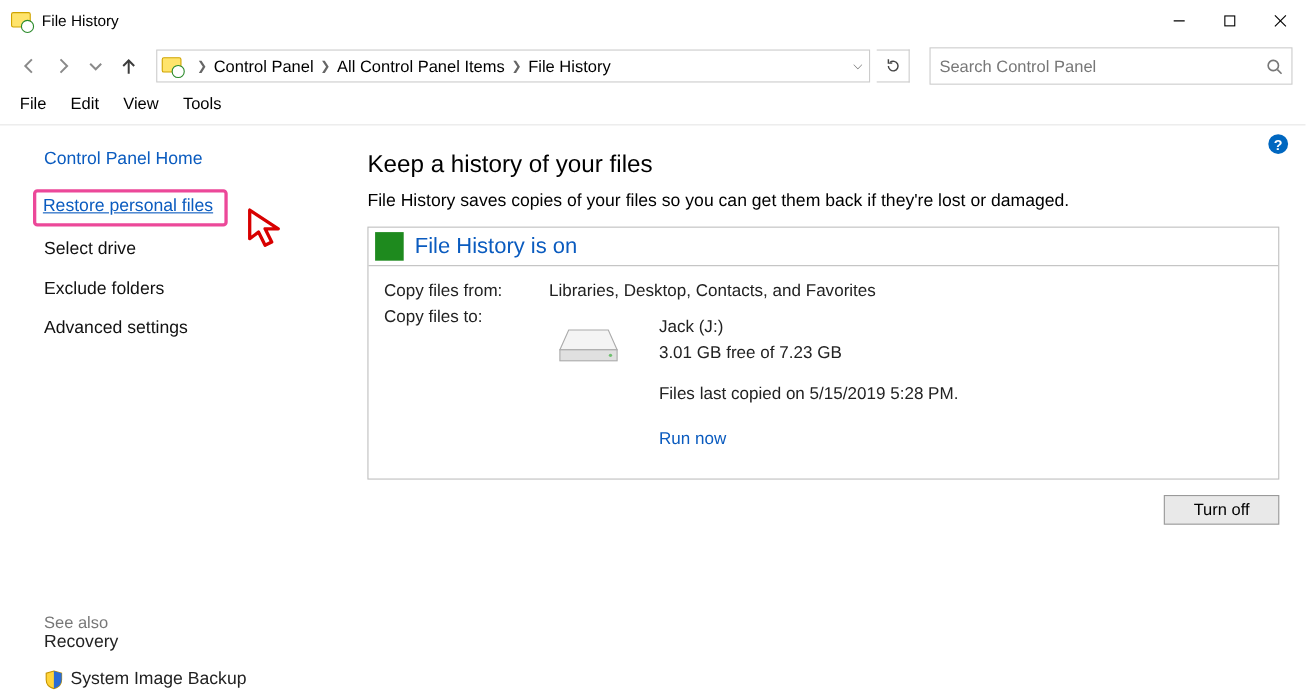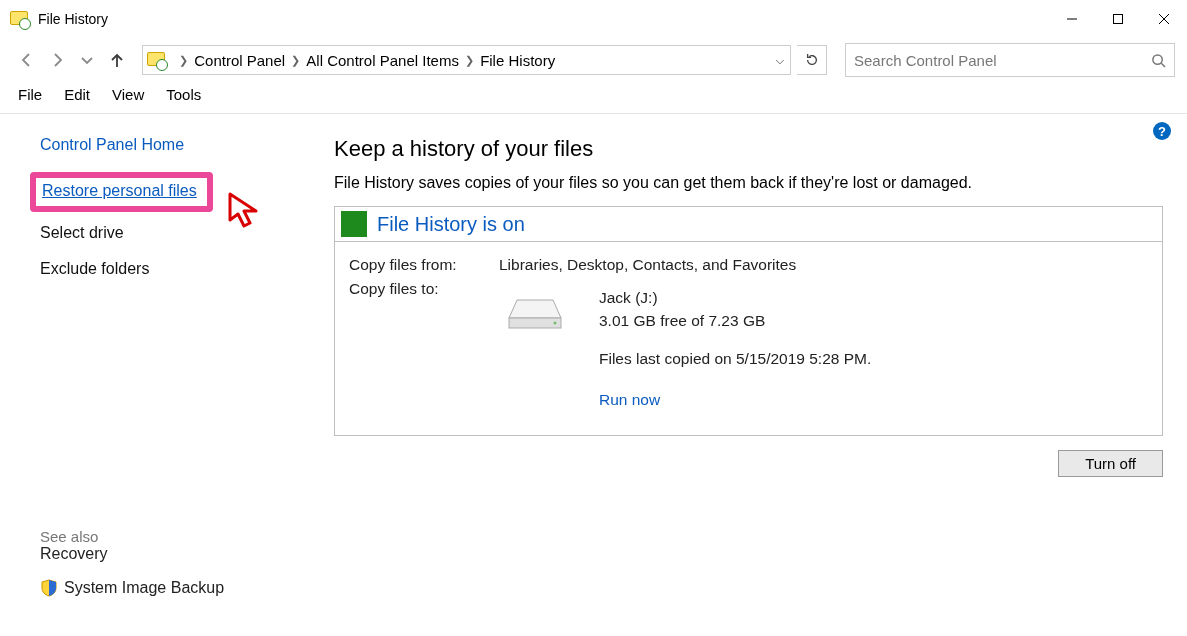--- a/index.html
+++ b/index.html
@@ -39,21 +39,21 @@
   
   .menubar { display:flex; gap:22px; padding: 4px 18px 10px 18px; font-size:15px; border-bottom:1px solid #e5e5e5; }
 
   
   .content { display:flex; padding-top:4px; position:relative; }
   .help-icon { position:absolute; top:8px; right:16px; width:18px; height:18px; border-radius:50%; background:#0067c0; color:#fff; font-size:13px; font-weight:bold; display:flex; align-items:center; justify-content:center; }
 
   .sidebar { width: 320px; padding: 18px 0 0 40px; font-size:16px; }
   .sidebar .side-link { margin-bottom: 18px; }
   .sidebar .home { color:#0a5bbf; }
-  .highlight-box { border:6px solid #ec4899; border-radius:4px; display:inline-block; padding:4px 10px 6px 6px; margin-left:-10px; margin-bottom:12px; position:relative; }
+  .highlight-box { border:3px solid #ec4899; border-radius:4px; display:inline-block; padding:4px 10px 6px 6px; margin-left:-10px; margin-bottom:12px; position:relative; }
   .highlight-box .link { color:#0a5bbf; text-decoration:underline; }
   .cursor { position:absolute; left:190px; top:12px; }
   .cursor svg { width:40px; height:40px; }
   .side-plain { margin-bottom: 18px; color:#111; }
   .see-also-block { margin-top: 250px; color:#777; font-size:15px; }
   .see-also-block .hdr { }
   .see-also-block .item { margin-bottom:16px; color:#222; font-size:16px; display:flex; align-items:flex-end; gap:6px;}
   .shield { width:18px; height:18px; }
   .shield svg { width:18px; height:18px; }
 
@@ -180,20 +180,21 @@
       <span class="link">Restore personal files</span>
       <div class="cursor">
         <svg viewBox="0 0 40 40">
             <path d="M4 4 L4 30 L12 24 L18 36 L24 33 L18 21 L30 21 Z" fill="#fff" stroke="#d80000" stroke-width="3" stroke-linejoin="round"></path>
           </svg>
       </div>
     </div>
 
     <div class="side-plain">Select drive</div>
     <div class="side-plain">Exclude folders</div>
+    <div class="side-plain">Advanced settings</div>
 
     <div class="see-also-block">
       <div class="hdr">See also</div>
       <div class="item">
           <span>Recovery</span>
         </div>
       <div class="item">
         <span class="shield">
           <svg viewBox="0 0 18 18">
               <path d="M9 1 L16 3 V9 C16 13 13 16 9 17 C5 16 2 13 2 9 V3 Z" fill="#ffd43a" stroke="#c79500"></path>

